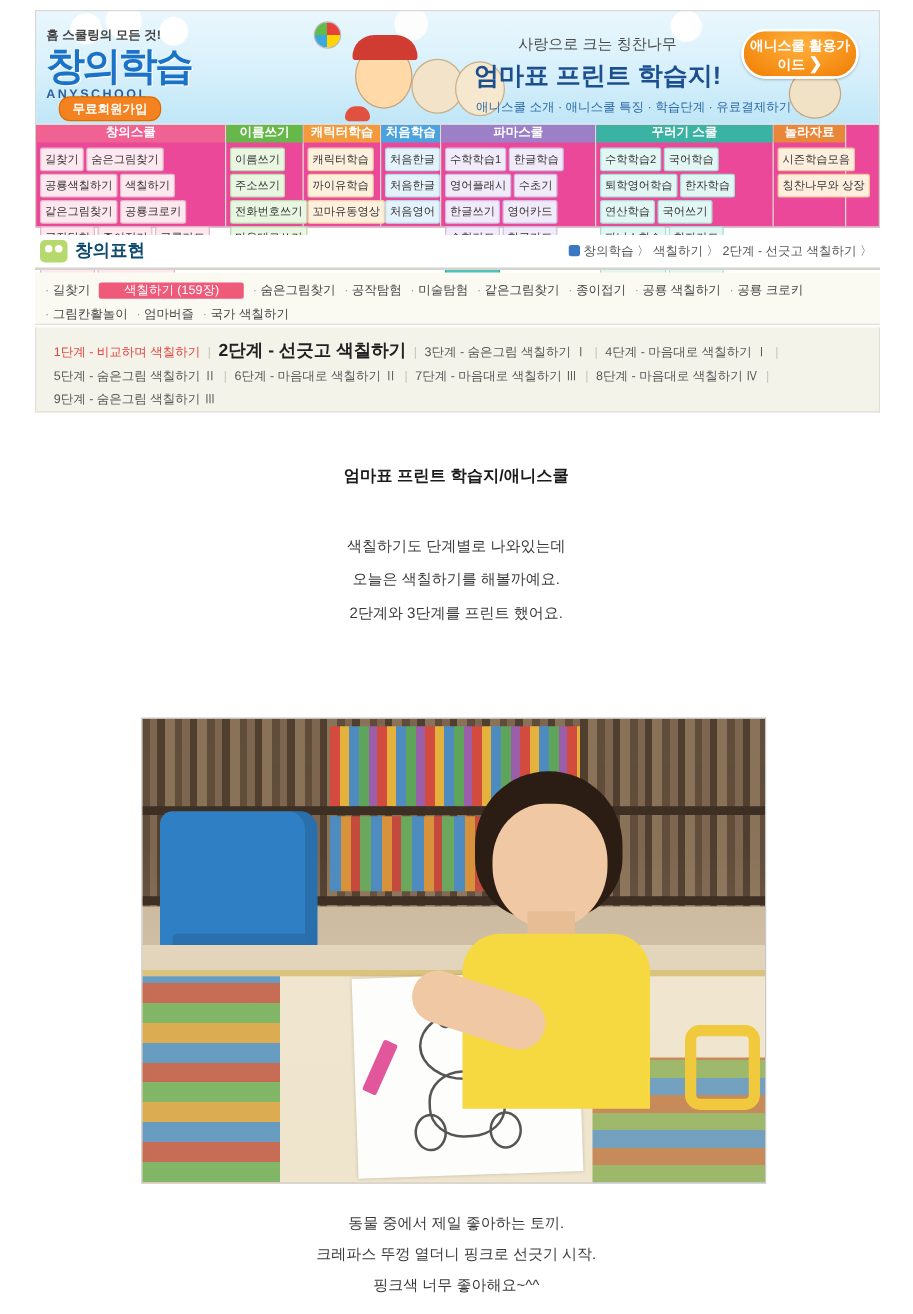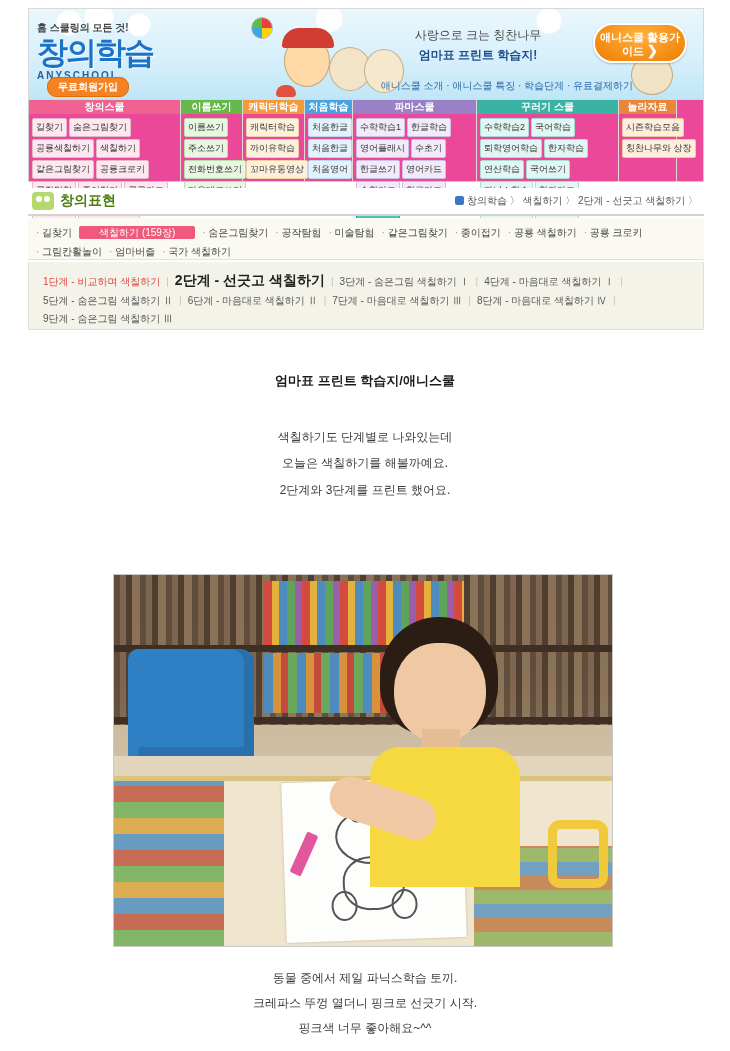--- a/index.html
+++ b/index.html
@@ -45,21 +45,21 @@
   }
   .badge-orange {
     position: absolute; left: 18px; top: 68px;
     background: #f58220; color: #fff; font-size: 10px; font-weight: bold;
     border-radius: 9px; padding: 2px 10px; border: 1px solid #e06c00;
   }
   .slogan {
     position: absolute; right: 110px; top: 18px; text-align: center; width: 230px;
   }
   .slogan .l1 { font-size: 12px; color: #4a4a4a; }
-  .slogan .l2 { font-size: 12px; font-weight: bold; color: #1c4f8f; margin-top: 3px; }
+  .slogan .l2 { font-size: 20px; font-weight: bold; color: #1c4f8f; margin-top: 3px; }
   .guide-btn {
     position: absolute; right: 16px; top: 14px;
     width: 94px; height: 40px; border-radius: 20px;
     background: radial-gradient(ellipse at 50% 30%, #ffb13f, #f07c00);
     border: 2px solid #fff; color: #fff; font-size: 11px; font-weight: bold;
     text-align: center; line-height: 1.15; padding-top: 6px;
     box-shadow: 0 1px 2px rgba(0,0,0,.25);
   }
   .guide-btn .arrow { font-size: 13px; }
   .banner-links {
@@ -125,21 +125,21 @@
     display: flex; align-items: center; background: #ffffff;
   }
   .sec-icon {
     width: 22px; height: 18px; margin-left: 4px; margin-right: 6px;
     background: #b6d96e; border-radius: 4px; position: relative;
   }
   .sec-icon:after {
     content: ""; position: absolute; left: 4px; top: 4px; width: 6px; height: 6px;
     background: #fff; border-radius: 50%; box-shadow: 8px 0 0 #fff;
   }
-  .sec-title { font-size: 14px; font-weight: bold; color: #4d7c0f; }
+  .sec-title { font-size: 14px; font-weight: bold; color: #0c4a6e; }
   .sec-desc { font-size: 10px; color: #e8603a; margin-left: 10px; }
   .breadcrumb { margin-left: auto; font-size: 10px; color: #555; padding-right: 6px; }
   .breadcrumb .bc-icon {
     display: inline-block; width: 9px; height: 9px; background: #3b78c2;
     border-radius: 2px; margin-right: 3px; vertical-align: -1px;
   }
 
   
   .taglist {
     position: absolute; left: 28px; top: 218px; width: 676px; height: 42px;
@@ -447,18 +447,18 @@
       <div class="hair"></div>
       <div class="face"></div>
       <div class="neck"></div>
       <div class="shirt"></div>
       <div class="arm"></div>
     </div>
     <div class="ph-handle"></div>
   </div>
 
   <div class="caption" id="caption">
-      <div>동물 중에서 제일 파닉스학습 토끼.</div>
+      <div>동물 중에서 제일 좋아하는 토끼.</div>
       <div>크레파스 뚜껑 열더니 핑크로 선긋기 시작.</div>
       <div>핑크색 너무 좋아해요~^^</div>
     </div>
 
 </div>
 
 </body></html>

